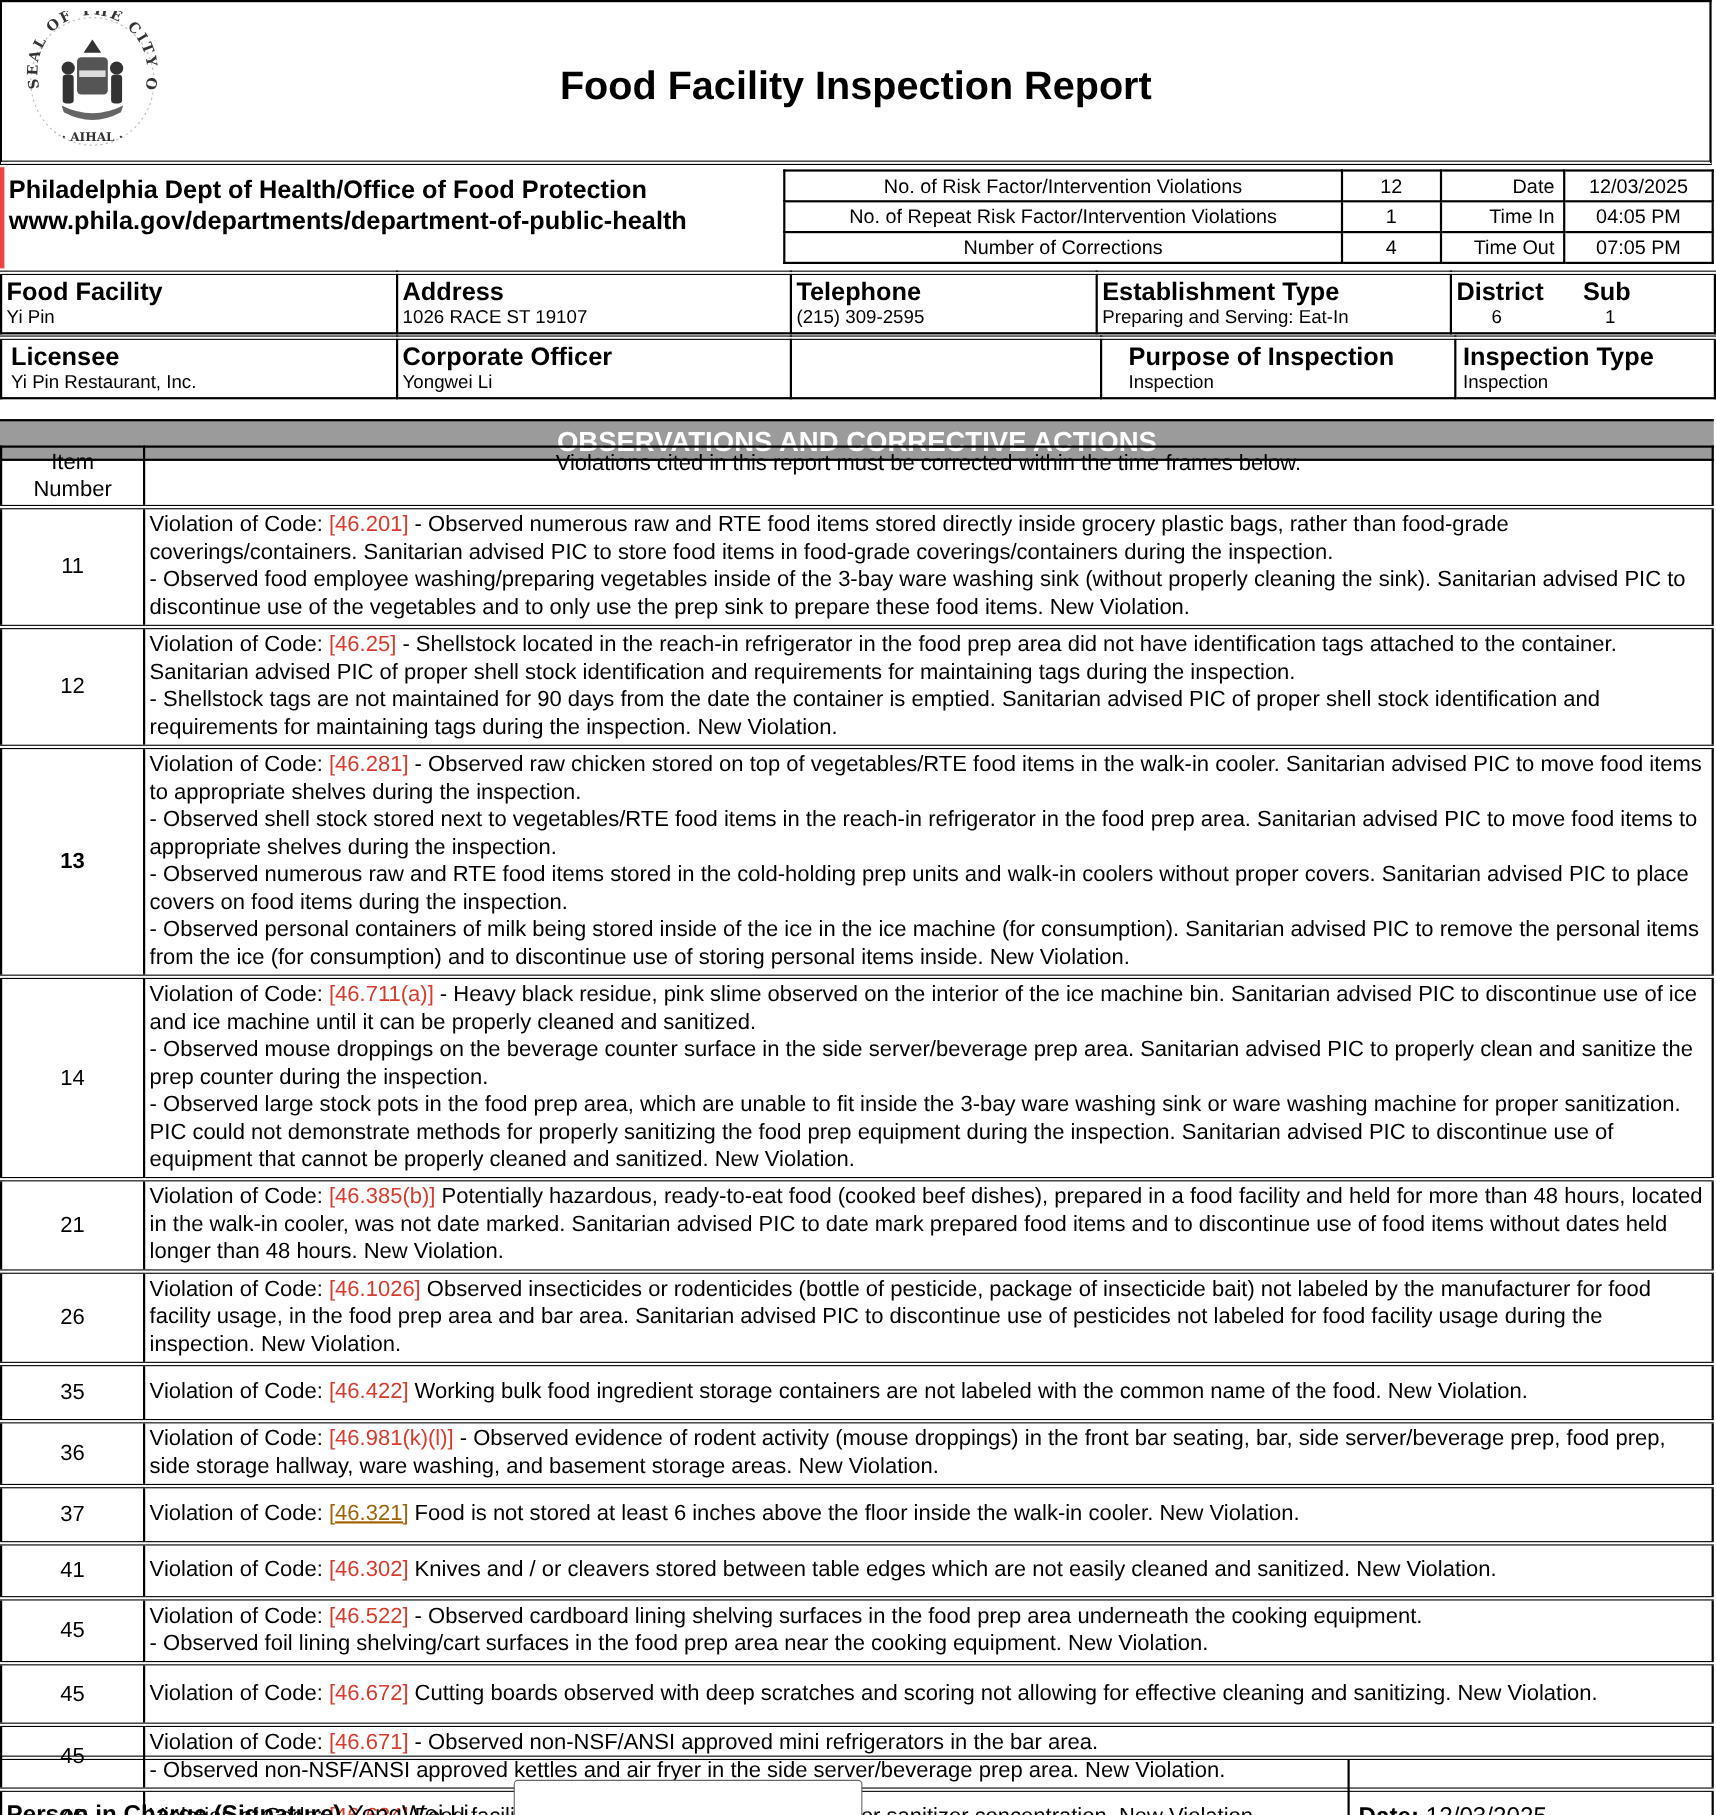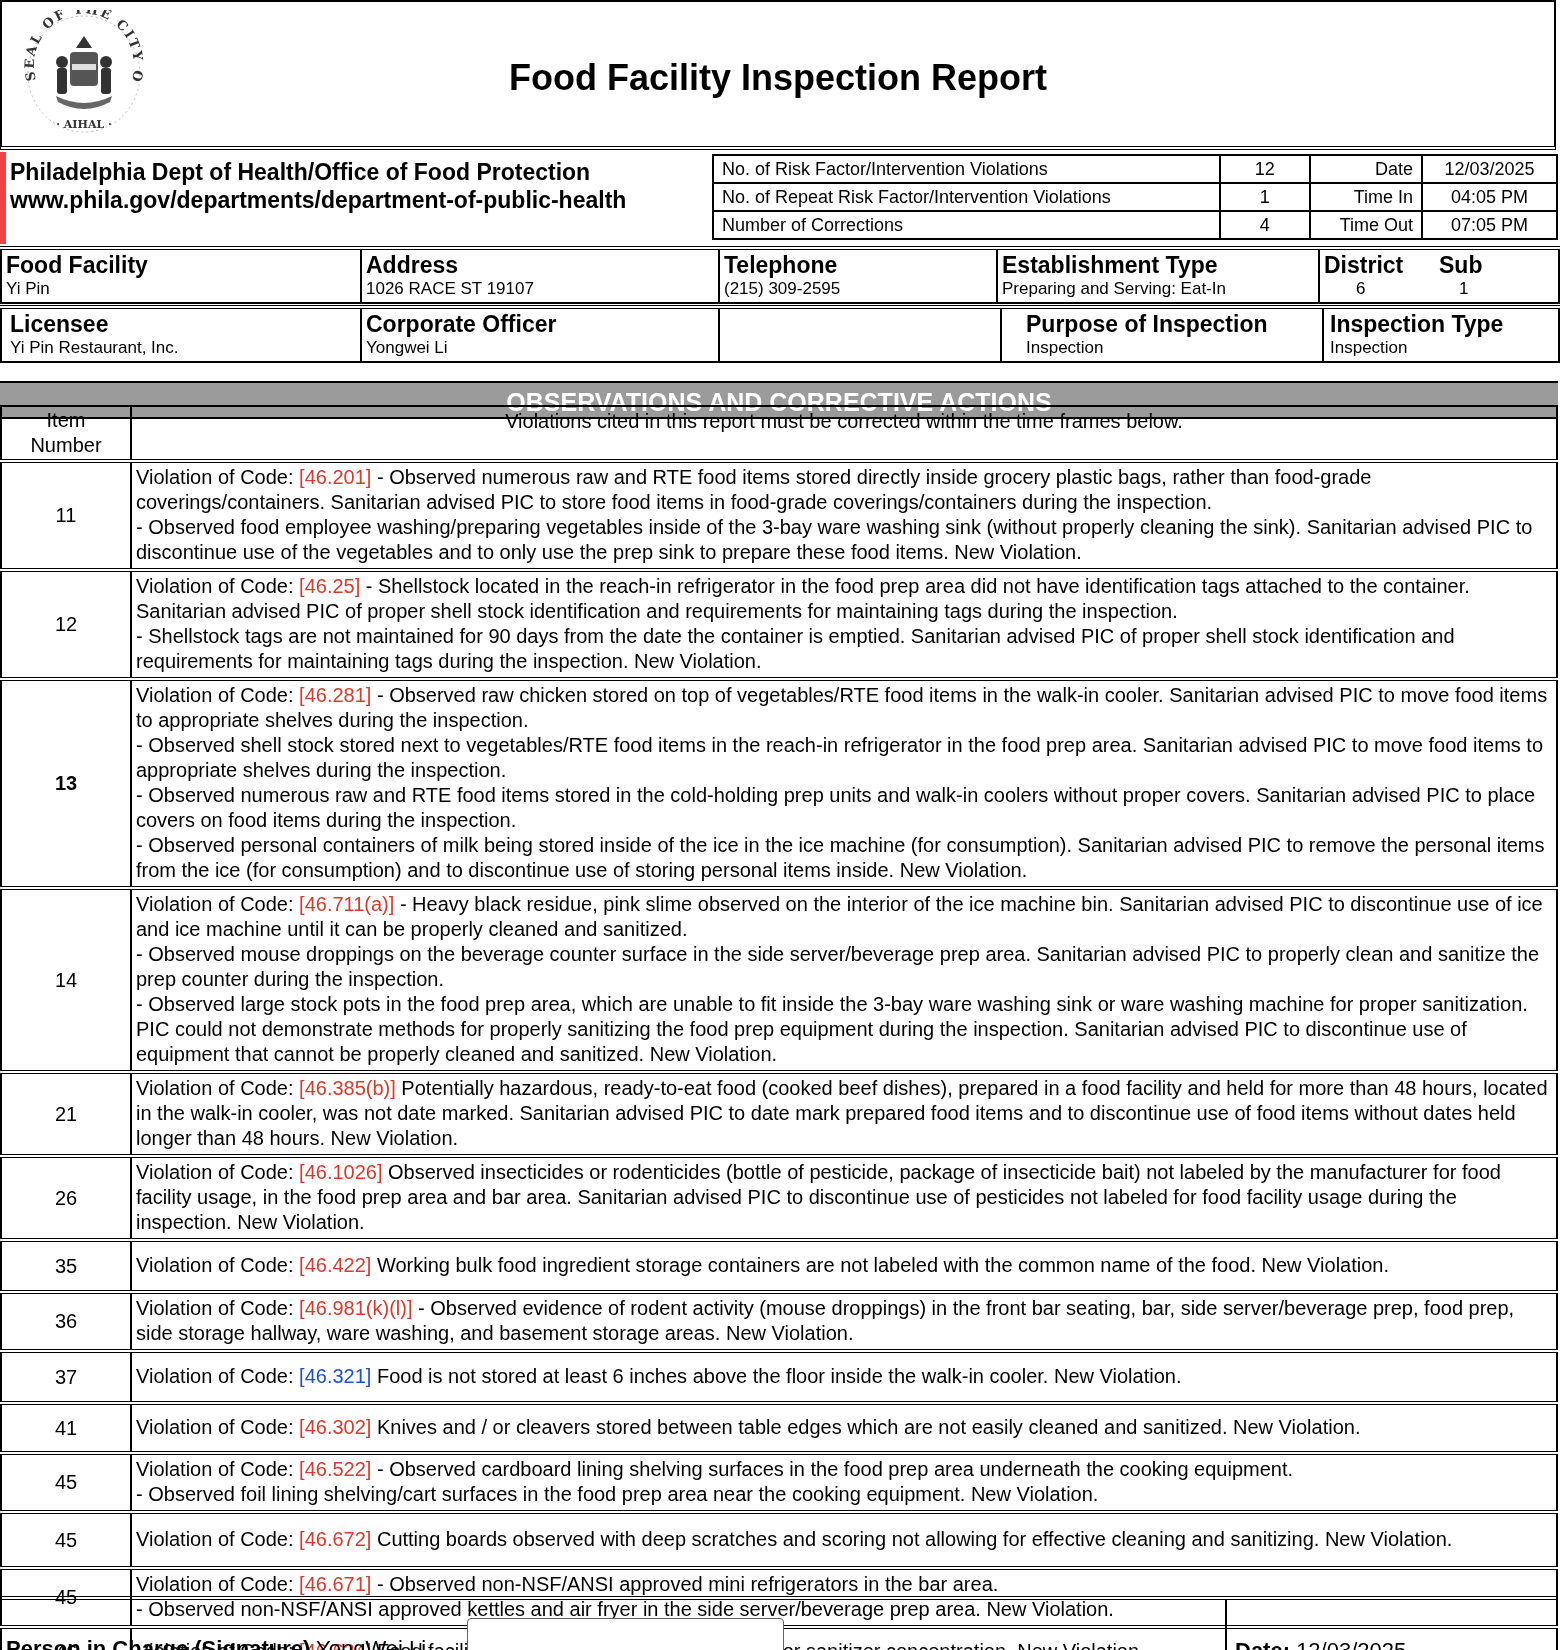--- a/index.html
+++ b/index.html
@@ -5,26 +5,26 @@
   html, body { margin: 0; padding: 0; background: #ffffff; }
   body { width: 1560px; height: 1650px; overflow: hidden; font-family: "Liberation Sans", sans-serif; color: #000; }
   .page { position: relative; width: 1560px; height: 1650px; }
 
   
   .hdr { position: absolute; left: 0; top: 0; width: 1556px; height: 150px; border: 2px solid #000; border-bottom: 4px double #000; box-sizing: border-box; }
   .seal { position: absolute; left: 20px; top: 8px; width: 140px; height: 130px; }
   .title { position: absolute; left: 0; right: 0; top: 55px; text-align: center; font-weight: bold; font-size: 36px; padding-left: 0; }
 
   
-  .agency { position: absolute; left: 0; top: 152px; width: 712px; height: 92px; border-left: 6px solid #ef4444; box-sizing: border-box; padding: 6px 0 0 4px; }
+  .agency { position: absolute; left: 0; top: 152px; width: 712px; height: 92px; border-left: 4px solid #ef4444; box-sizing: border-box; padding: 6px 0 0 4px; }
   .agency div { font-weight: bold; font-size: 23px; line-height: 28px; white-space: nowrap; }
 
   .stats { position: absolute; left: 712px; top: 154px; width: 846px; border-collapse: collapse; }
   .stats td { border: 2px solid #000; height: 26px; padding: 0 8px; font-size: 18px; white-space: nowrap; }
-  .stats td.lbl { text-align: left; }
+  .stats td.lbl { text-align: center; }
   .stats td.num { text-align: center; }
   .stats td.rl { text-align: right; }
   .stats td.rv { text-align: center; }
 
   
   .info { position: absolute; left: 0; width: 1558px; border-collapse: collapse; table-layout: fixed; }
   .info td { border: 2px solid #000; vertical-align: top; padding: 2px 4px; }
   .info .h { font-weight: bold; font-size: 23px; line-height: 26px; white-space: nowrap; }
   .info .v { font-size: 17px; line-height: 22px; white-space: nowrap; }
   .row1 { top: 246px; border-top: 4px double #000; }
@@ -256,21 +256,21 @@
         </tr>
         <tr class="vrow">
           <td class="item" style="height: 48px;">36</td>
           <td class="desc">
             <span class="line"><span>Violation of Code: </span><span class="code" style="color: rgb(217, 58, 43);">[46.981(k)(l)]</span><span> - Observed evidence of rodent activity (mouse droppings) in the front bar seating, bar, side server/beverage prep, food prep, side storage hallway, ware washing, and basement storage areas. New Violation.</span></span>
           </td>
         </tr>
         <tr class="vrow">
           <td class="item" style="height: 46px;">37</td>
           <td class="desc">
-            <span class="line"><span>Violation of Code: </span><span class="code" style="color: #1d4ed8;">[46.321]</span><span> Food is not stored at least 6 inches above the floor inside the walk-in cooler. New Violation.</span></span>
+            <span class="line"><span>Violation of Code: </span><span class="code" style="color: #a16207; text-decoration: underline;">[46.321]</span><span> Food is not stored at least 6 inches above the floor inside the walk-in cooler. New Violation.</span></span>
           </td>
         </tr>
         <tr class="vrow">
           <td class="item" style="height: 44px;">41</td>
           <td class="desc">
             <span class="line"><span>Violation of Code: </span><span class="code" style="color: rgb(217, 58, 43);">[46.302]</span><span> Knives and / or cleavers stored between table edges which are not easily cleaned and sanitized. New Violation.</span></span>
           </td>
         </tr>
         <tr class="vrow">
           <td class="item" style="height: 48px;">45</td>

